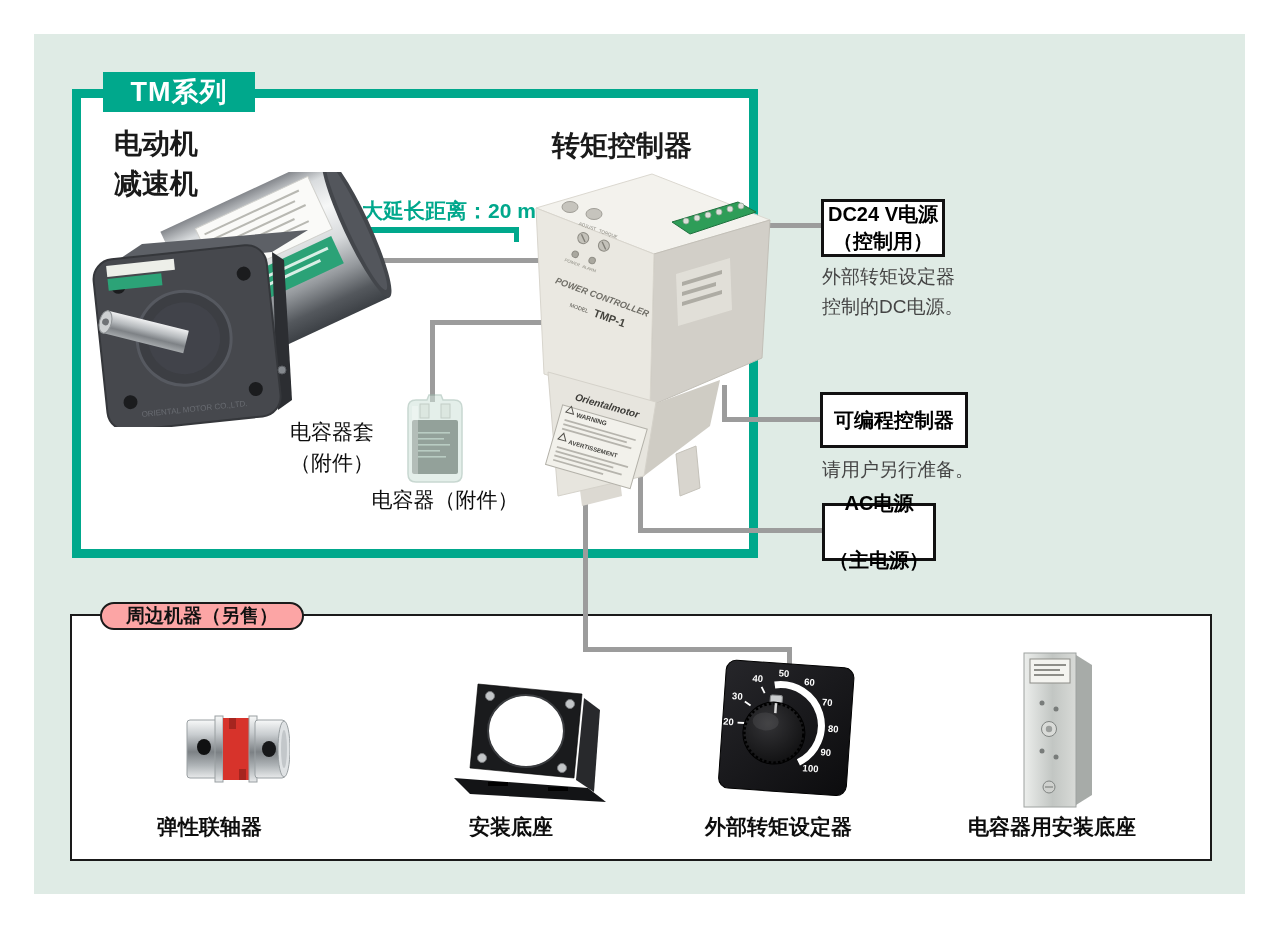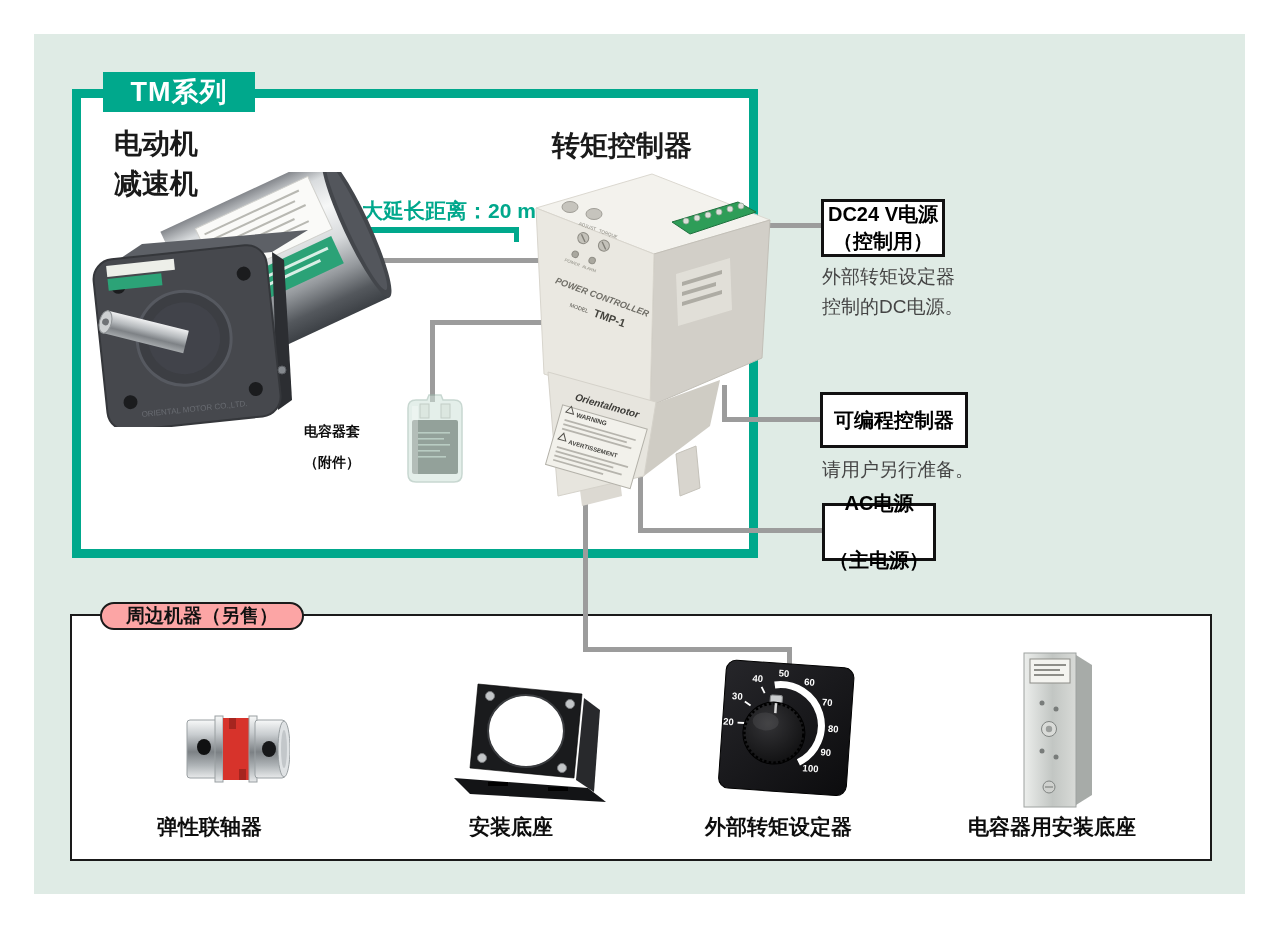--- a/index.html
+++ b/index.html
@@ -20,21 +20,21 @@
   .dist-bracket{left:344px;top:227px;width:175px;height:15px;box-sizing:border-box;
                 border-top:6px solid #00a88c;border-left:5px solid #00a88c;border-right:5px solid #00a88c;z-index:3;}
   .wbox{background:#fff;border:3px solid #111;box-sizing:border-box;z-index:3;
         display:flex;flex-direction:column;align-items:center;justify-content:center;
         font-size:20px;font-weight:700;line-height:27px;text-align:right;color:#000;}
   .note{font-size:19px;color:#454545;line-height:30px;z-index:3;white-space:nowrap;}
   .pill{left:100px;top:602px;width:204px;height:28px;background:#fca5a5;border:2px solid #1a1a1a;
         border-radius:16px;box-sizing:border-box;display:flex;align-items:center;justify-content:center;
         font-size:19px;font-weight:700;z-index:3;}
   .item-label{top:813px;font-size:21px;font-weight:700;text-align:left;z-index:2;color:#0d0d0d;}
-  .cap-label{font-size:14px;font-weight:700;text-align:center;z-index:3;line-height:31px;color:#0d0d0d;}
+  .cap-label{font-size:21px;font-weight:400;text-align:center;z-index:3;line-height:31px;color:#0d0d0d;}
   svg{position:absolute;z-index:3;}
   svg text{font-family:"Liberation Sans",sans-serif;}
 </style>
 </head>
 <body>
 
 <div class="canvas">
   <div class="abs page-bg"></div>
 
   <div class="abs main-frame"></div>
@@ -195,20 +195,21 @@
     <rect x="20" y="10" width="9" height="14" fill="#ecece8" stroke="#b5b5af"></rect>
     <rect x="41" y="10" width="9" height="14" fill="#ecece8" stroke="#b5b5af"></rect>
     <path d="M8,14 Q8,6 16,6 L27,6 L29,1 L41,1 L43,6 L54,6 Q62,6 62,14 L62,80 Q62,88 54,88 L16,88 Q8,88 8,80 Z" fill="#cfe3da" opacity="0.55" stroke="#9cb8ac" stroke-width="1.5"></path>
     <rect x="12" y="12" width="6" height="68" fill="#ffffff" opacity="0.3"></rect>
   </svg>
 
   <div class="abs cap-label" style="left:272px;top:416px;width:120px;">
     <div>电容器套</div>
     <div>（附件）</div>
   </div>
+  <div class="abs cap-label" style="left:335px;top:484px;width:220px;">电容器（附件）</div>
 
   <div class="abs wbox" style="left:821px;top:199px;width:124px;height:58px;">
     <div>DC24 V电源</div>
     <div>（控制用）</div>
   </div>
   <div class="abs note" style="left:822px;top:262px;">
     <div>外部转矩设定器</div>
     <div>控制的DC电源。</div>
   </div>
   <div class="abs wbox" style="left:820px;top:392px;width:148px;height:56px;">

